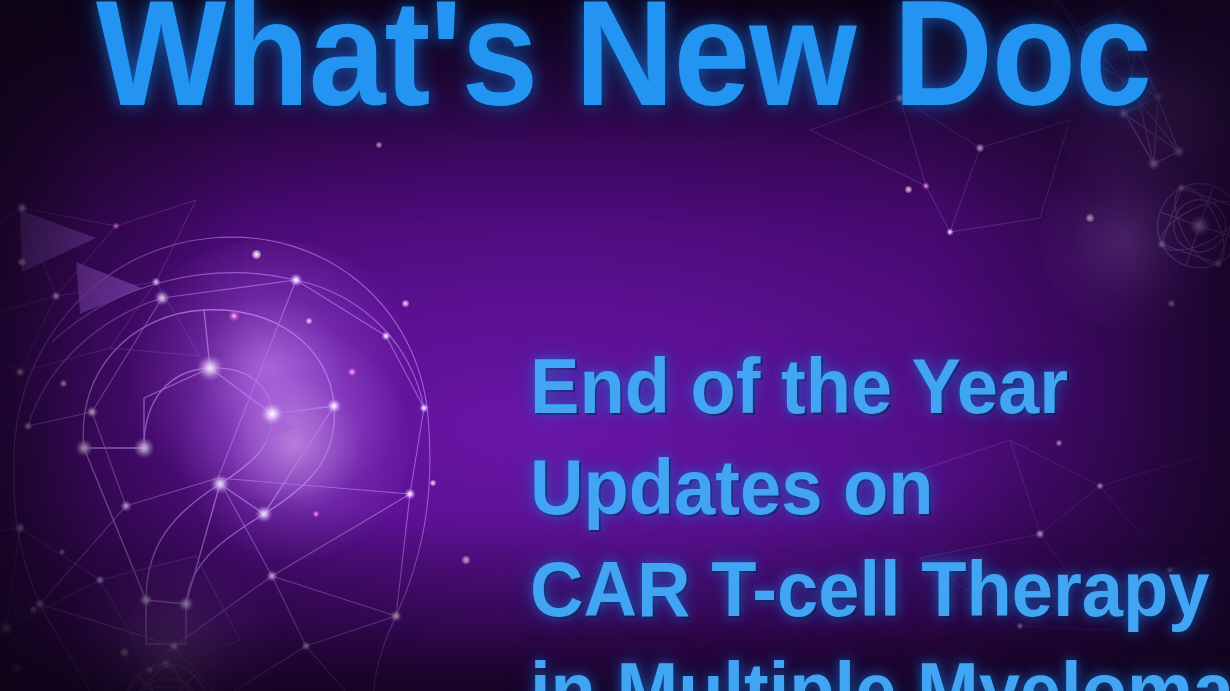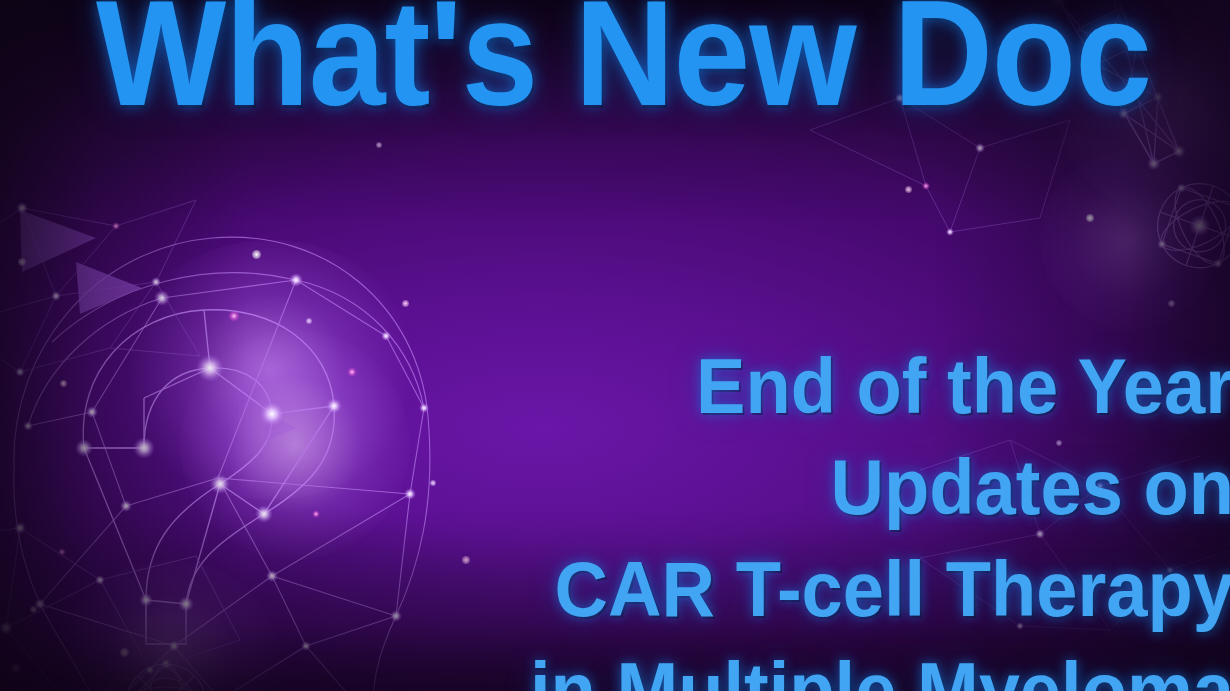--- a/index.html
+++ b/index.html
@@ -10,21 +10,20 @@
     background:#0d0512;
     font-family:"Liberation Sans", sans-serif;
   }
 
   
   #thumbnail {
     position:relative;
     width:1230px; height:691px;
     overflow:hidden;
     background:#7f1d1d;
-    text-align:right;
   }
 
   
   .bg-layer { position:absolute; inset:0; }
 
   .bg-base {
     background:
       radial-gradient(120% 95% at 44% 62%, #6a16a8 0%, #5a1090 20%, #46096f 40%, #320a4e 62%, #200633 80%, #150419 100%);
   }
   .bg-vignette {

